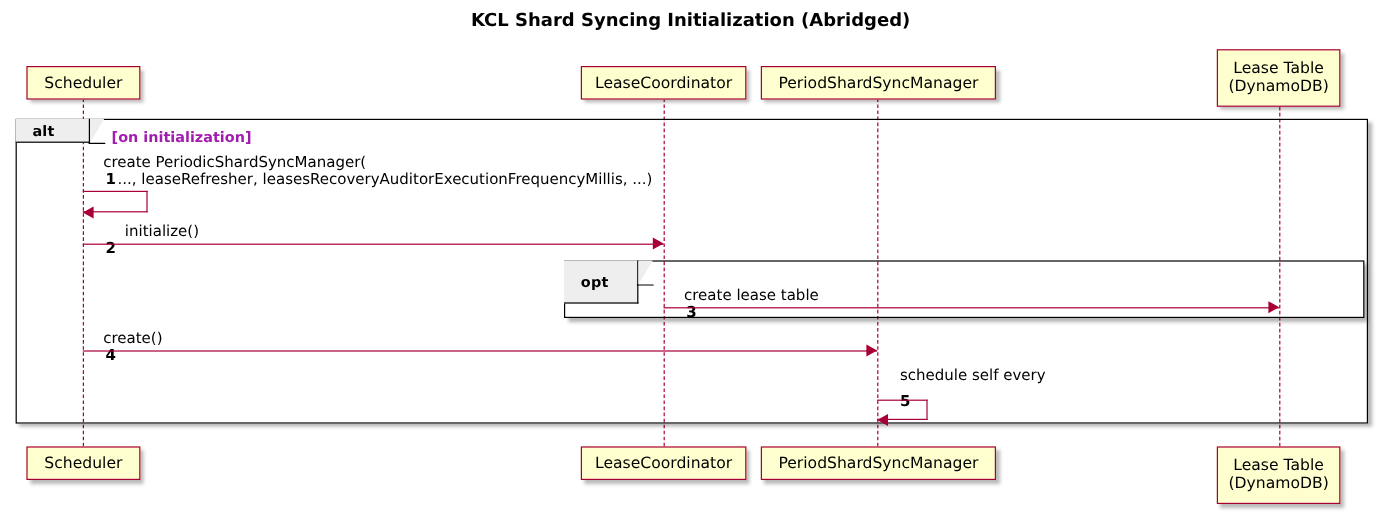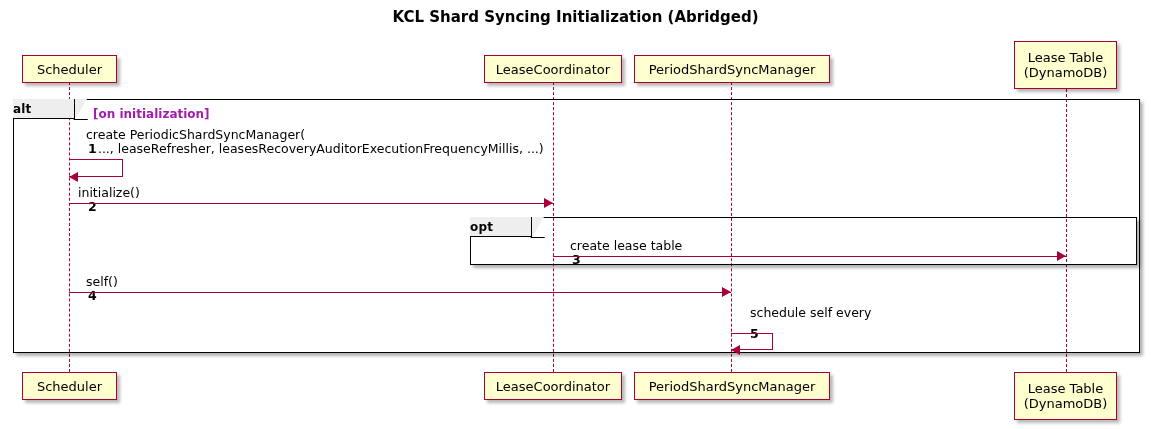--- a/index.html
+++ b/index.html
@@ -68,21 +68,21 @@
     position: absolute;
     box-sizing: border-box;
     background: #EEEEEE;
     border-right: 1.5px solid #000000;
     border-bottom: 1.5px solid #000000;
     font-size: 12px;
     font-weight: bold;
     color: #000000;
     display: flex;
     align-items: center;
-    padding-left: 0;
+    padding-left: 14px;
     letter-spacing: 0.2px;
   }
   .frame-tab-corner {
     position: absolute;
     width: 0;
     height: 0;
   }
   .frame-guard {
     position: absolute;
     font-size: 12px;
@@ -146,56 +146,56 @@
   <div class="lifeline" style="left:731px; top:82px; height:290px;"></div>
   <div class="lifeline" style="left:1066px; top:89px; height:283px;"></div>
 
   <div class="frame" style="left:13px; top:99px; width:1127px; height:254px;"></div>
   <div class="frame-tab" style="left:13px; top:99px; width:62px; height:20px;">alt</div>
   <div class="frame-tab-corner" style="left:75px; top:99px; border-top:20px solid #EEEEEE; border-right:12px solid transparent;"></div>
   <div class="frame-tab-corner" style="left:74px; top:99px; width:14px; height:21px; border-bottom:1.5px solid #000000; transform-origin: left bottom; transform: skewX(30deg); box-sizing:border-box;"></div>
   <div class="frame-guard" style="left:93px; top:107px;">[on initialization]</div>
 
   <div class="frame" style="left:470px; top:217px; width:667px; height:48px;"></div>
-  <div class="frame-tab" style="left:470px; top:217px; width:62px; height:20px;">opt</div>
+  <div class="frame-tab" style="left:470px; top:217px; width:62px; height:36px;">opt</div>
   <div class="frame-tab-corner" style="left:532px; top:217px; border-top:20px solid #EEEEEE; border-right:12px solid transparent;"></div>
   <div class="frame-tab-corner" style="left:531px; top:217px; width:14px; height:21px; border-bottom:1.5px solid #000000; transform-origin: left bottom; transform: skewX(30deg); box-sizing:border-box;"></div>
 
   <div class="participant" style="left:22px; top:55px; width:95px; height:28px;">Scheduler</div>
   <div class="participant" style="left:484px; top:55px; width:138px; height:28px;">LeaseCoordinator</div>
   <div class="participant" style="left:634px; top:55px; width:196px; height:28px;">PeriodShardSyncManager</div>
   <div class="participant" style="left:1014px; top:41px; width:103px; height:48px;">Lease Table
 (DynamoDB)</div>
 
   <div class="msg-label" style="left:72px; top:128px;">
     <span class="msg-num">1</span>
   </div>
   <div class="msg-label" style="left:86px; top:128px;">create PeriodicShardSyncManager(</div>
   <div class="msg-label" style="left:86px; top:142px;">   ..., leaseRefresher, leasesRecoveryAuditorExecutionFrequencyMillis, ...)</div>
   <div class="self-loop" style="left:69px; top:159px; width:54px; height:18px;"></div>
   <div class="msg-arrow left" style="left:69px; top:172px;"></div>
 
   <div class="msg-label" style="left:72px; top:186px;">
     <span class="msg-num">2</span>
   </div>
-  <div class="msg-label" style="left:78px; top:186px;text-align:center;">initialize()</div>
+  <div class="msg-label" style="left:104px; top:186px;text-align:center;">initialize()</div>
   <div class="msg-line" style="left:69px; top:203px; width:484px;"></div>
   <div class="msg-arrow right" style="left:544px; top:198px;"></div>
 
   <div class="msg-label" style="left:556px; top:239px;">
     <span class="msg-num">3</span>
   </div>
   <div class="msg-label" style="left:570px; top:239px;">create lease table</div>
   <div class="msg-line" style="left:553px; top:256px; width:513px;"></div>
   <div class="msg-arrow right" style="left:1057px; top:251px;"></div>
 
   <div class="msg-label" style="left:72px; top:275px;">
     <span class="msg-num">4</span>
   </div>
-  <div class="msg-label" style="left:86px; top:275px;">self()</div>
+  <div class="msg-label" style="left:86px; top:275px;">create()</div>
   <div class="msg-line" style="left:69px; top:292px; width:662px;"></div>
   <div class="msg-arrow right" style="left:722px; top:287px;"></div>
 
   <div class="msg-label" style="left:734px; top:313px;">
     <span class="msg-num">5</span>
   </div>
   <div class="msg-label" style="left:750px; top:306px;">schedule self every</div>
   <div class="self-loop" style="left:731px; top:333px; width:42px; height:17px;"></div>
   <div class="msg-arrow left" style="left:731px; top:345px;"></div>
 

